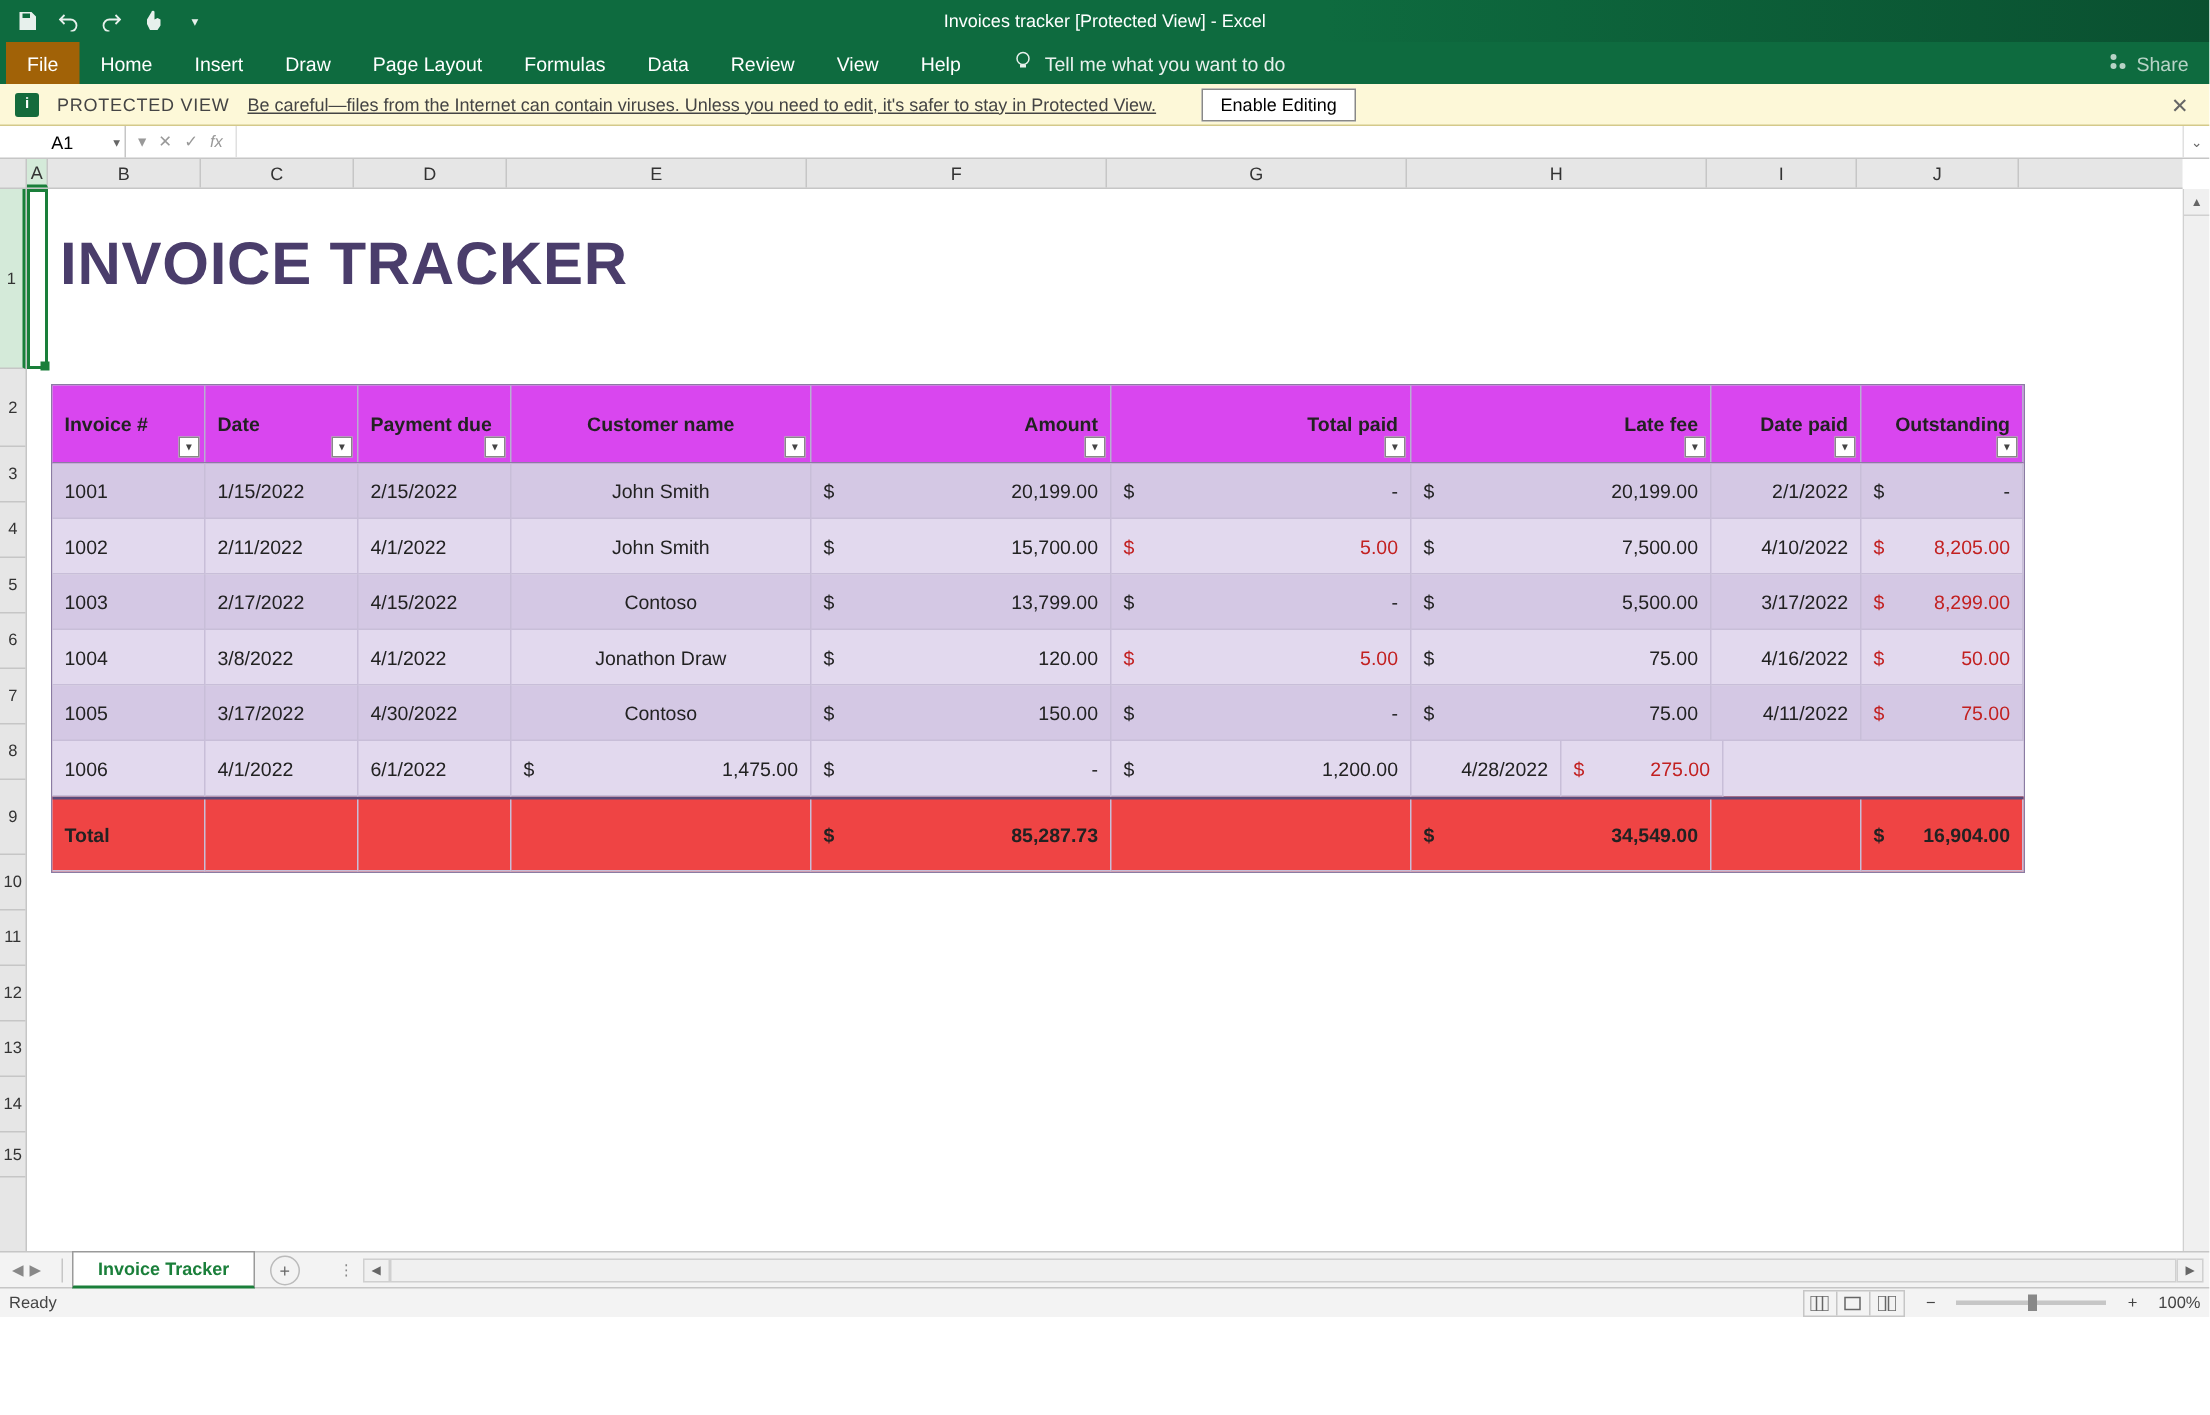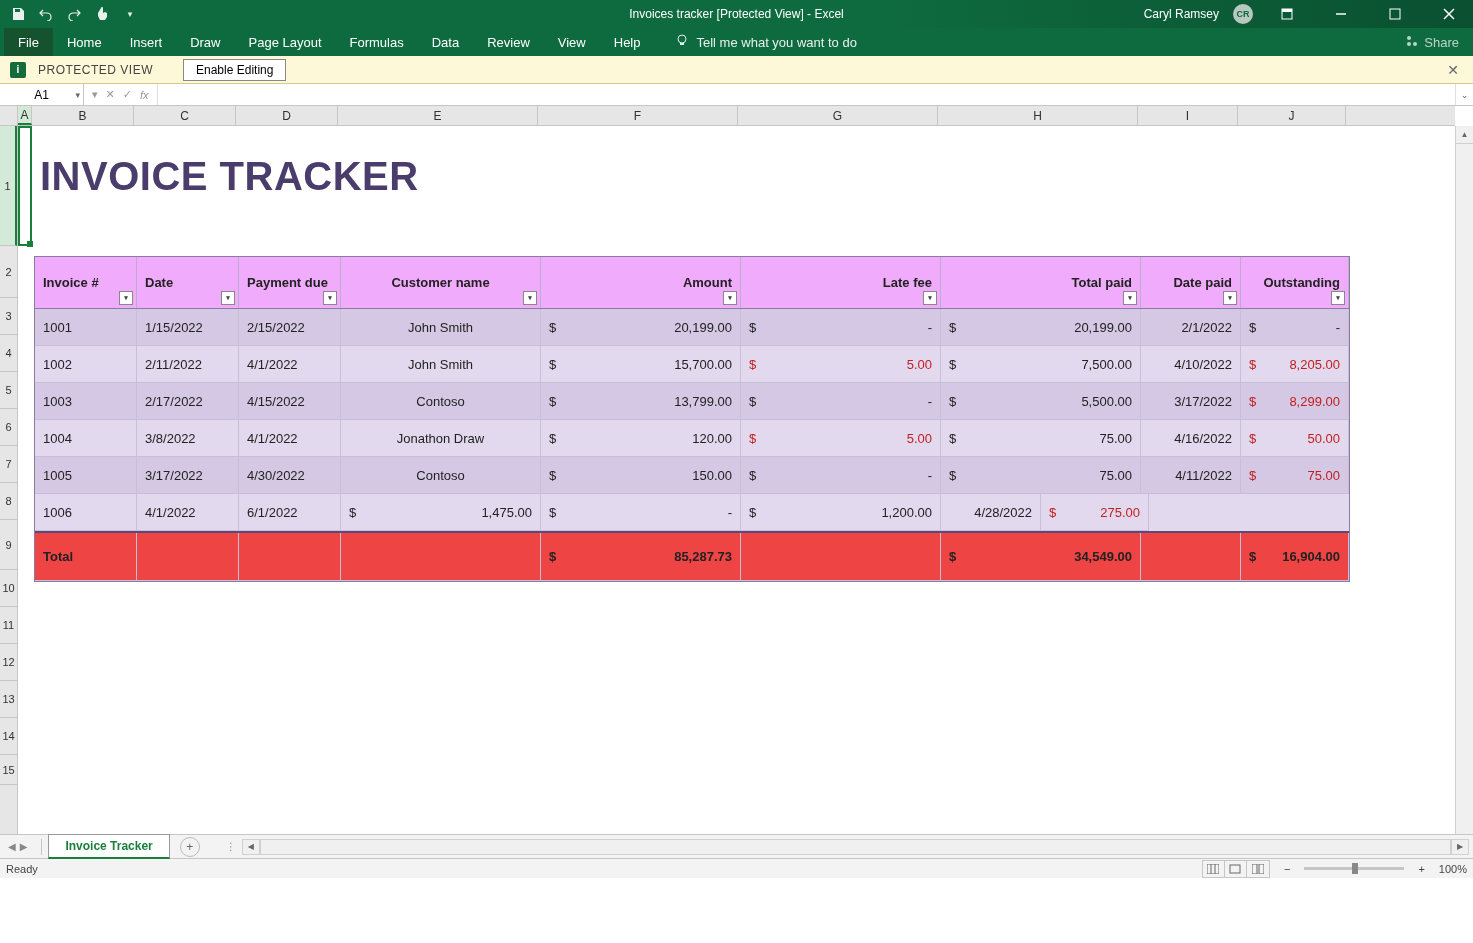--- a/index.html
+++ b/index.html
@@ -10,21 +10,21 @@
 .qat { display: flex; align-items: center; gap: 12px; padding-left: 10px; }
 .qat-icon { width: 16px; height: 16px; display: flex; align-items: center; justify-content: center; opacity: 0.9; cursor: pointer; }
 .title-center { position: absolute; left: 50%; transform: translateX(-50%); }
 .title-right { margin-left: auto; display: flex; align-items: center; gap: 14px; padding-right: 4px; }
 .avatar { width: 20px; height: 20px; border-radius: 50%; background: #b8c8c0; color: #0e6b3f; font-size: 9px; display: flex; align-items: center; justify-content: center; font-weight: 600; }
 .win-btn { width: 40px; height: 28px; display: flex; align-items: center; justify-content: center; cursor: pointer; }
 
 
 .ribbon { height: 28px; background: #0e6b3f; display: flex; align-items: stretch; color: #fff; font-size: 13px; padding-left: 4px; }
 .ribbon-tab { padding: 0 14px; display: flex; align-items: center; cursor: pointer; }
-.ribbon-tab.file { background: #14532d; }
+.ribbon-tab.file { background: #a16207; }
 .tell-me { display: flex; align-items: center; gap: 8px; margin-left: 20px; opacity: 0.9; }
 .share-area { margin-left: auto; padding-right: 14px; display: flex; align-items: center; gap: 6px; opacity: 0.7; }
 
 
 .protected-bar { height: 28px; background: #fdf8d8; border-bottom: 1px solid #d4c98a; display: flex; align-items: center; padding: 0 10px; gap: 12px; font-size: 12px; color: #444; }
 .shield { width: 16px; height: 16px; background: #156b3c; color: #fff; border-radius: 2px; display: flex; align-items: center; justify-content: center; font-size: 10px; font-weight: bold; }
 .pv-title { font-weight: 400; letter-spacing: 0.5px; }
 .pv-msg { text-decoration: underline; }
 .enable-btn { background: #fff; border: 1px solid #888; padding: 3px 12px; font-size: 12px; cursor: pointer; margin-left: 18px; }
 .pv-close { margin-left: auto; cursor: pointer; padding: 0 4px; font-size: 14px; color: #666; }
@@ -48,21 +48,21 @@
 .row-h { border-bottom: 1px solid #c6c6c6; display: flex; align-items: center; justify-content: center; font-size: 11px; color: #333; cursor: pointer; }
 .row-h.sel { background: #d4ead9; border-right: 2px solid #1a7f3a; }
 
 .cells { position: absolute; left: 18px; top: 20px; right: 18px; bottom: 0; background: #fff; overflow: hidden; }
 .sel-cell { position: absolute; left: 0; top: 0; width: 14px; height: 120px; border: 2px solid #1a7f3a; pointer-events: none; }
 .sel-handle { position: absolute; right: -3px; bottom: -3px; width: 6px; height: 6px; background: #1a7f3a; }
 
 .sheet-title { position: absolute; left: 22px; top: 28px; font-size: 40px; font-weight: 700; color: #4a3d6b; letter-spacing: 0.5px; }
 
 .invoice-table { position: absolute; left: 16px; top: 130px; border: 1px solid #8b7ba3; }
-.itab-head { display: flex; background: #f0abfc; height: 52px; border-bottom: 1px solid #8b7ba3; }
+.itab-head { display: flex; background: #d946ef; height: 52px; border-bottom: 1px solid #8b7ba3; }
 .itab-h { position: relative; border-right: 1px solid #b8aed0; display: flex; align-items: center; padding: 0 8px; font-size: 13px; font-weight: 600; color: #222; }
 .filter-btn { position: absolute; right: 3px; bottom: 3px; width: 14px; height: 14px; background: #fff; border: 1px solid #888; display: flex; align-items: center; justify-content: center; font-size: 7px; cursor: pointer; color: #444; }
 .itab-row { display: flex; height: 37px; }
 .itab-row.odd { background: #d4c8e4; }
 .itab-row.even { background: #e2d9ee; }
 .itab-row.total { background: #ef4444; font-weight: 700; border-top: 2px solid #5a4a7a; height: 50px; }
 .itab-c { border-right: 1px solid #c8bed8; border-bottom: 1px solid #c8bed8; display: flex; align-items: center; padding: 0 8px; font-size: 13px; color: #222; }
 .itab-c.curr { justify-content: space-between; }
 .itab-c.curr.red { color: #c22020; }
 .itab-c.center { justify-content: center; }
@@ -117,46 +117,20 @@
         </svg>
       </span>
     <span class="qat-icon">
         <svg width="14" height="14" viewBox="0 0 14 14">
           <path fill="#fff" d="M6 1a1 1 0 0 1 2 0v5l2-1 2 1v4l-2 3H5l-2-4V6z"></path>
         </svg>
       </span>
     <span class="qat-icon" style="font-size:9px;">▾</span>
   </div>
   <div class="title-center">Invoices tracker  [Protected View]  -  Excel</div>
-  <div class="title-right">
-    <span>Caryl Ramsey</span>
-    <span class="avatar">CR</span>
-    <span class="win-btn">
-        <svg width="12" height="12" viewBox="0 0 12 12">
-          <rect x="1" y="1" width="10" height="10" fill="none" stroke="#fff"></rect>
-          <rect x="1" y="1" width="10" height="3" fill="#fff"></rect>
-        </svg>
-      </span>
-    <span class="win-btn">
-        <svg width="12" height="12">
-          <line x1="1" y1="6" x2="11" y2="6" stroke="#fff" stroke-width="1.5"></line>
-        </svg>
-      </span>
-    <span class="win-btn">
-        <svg width="12" height="12">
-          <rect x="1" y="1" width="10" height="10" fill="none" stroke="#fff"></rect>
-        </svg>
-      </span>
-    <span class="win-btn">
-        <svg width="12" height="12">
-          <line x1="1" y1="1" x2="11" y2="11" stroke="#fff" stroke-width="1.5"></line>
-          <line x1="11" y1="1" x2="1" y2="11" stroke="#fff" stroke-width="1.5"></line>
-        </svg>
-      </span>
-  </div>
 </div>
 
 <div class="ribbon">
   <div class="ribbon-tab file">File</div>
     <div class="ribbon-tab">Home</div>
     <div class="ribbon-tab">Insert</div>
     <div class="ribbon-tab">Draw</div>
     <div class="ribbon-tab">Page Layout</div>
     <div class="ribbon-tab">Formulas</div>
     <div class="ribbon-tab">Data</div>
@@ -176,20 +150,21 @@
           <circle cx="9" cy="9" r="2" fill="#fff"></circle>
           <circle cx="3" cy="9" r="2" fill="#fff"></circle>
         </svg></span>
     <span>Share</span>
   </div>
 </div>
 
 <div class="protected-bar">
   <span class="shield">i</span>
   <span class="pv-title">PROTECTED VIEW</span>
+  <span class="pv-msg">Be careful—files from the Internet can contain viruses. Unless you need to edit, it's safer to stay in Protected View.</span>
   <button class="enable-btn">Enable Editing</button>
   <span class="pv-close">✕</span>
 </div>
 
 <div class="formula-row">
   <div class="name-box">
     <span>A1</span>
     <span class="name-box-dd">▾</span>
   </div>
   <div class="fb-icons">
@@ -243,22 +218,22 @@
       </div>
     <div class="sheet-title">INVOICE TRACKER</div>
 
     <div class="invoice-table">
       <div class="itab-head" id="itab-head">
           <div class="itab-h w-B">Invoice #<div class="filter-btn">▾</div></div>
           <div class="itab-h w-C">Date<div class="filter-btn">▾</div></div>
           <div class="itab-h w-D">Payment due<div class="filter-btn">▾</div></div>
           <div class="itab-h w-E" style="justify-content: center;">Customer name<div class="filter-btn">▾</div></div>
           <div class="itab-h w-F" style="justify-content: flex-end;">Amount<div class="filter-btn">▾</div></div>
+          <div class="itab-h w-H" style="justify-content: flex-end;">Total paid<div class="filter-btn">▾</div></div>
           <div class="itab-h w-G" style="justify-content: flex-end;">Late fee<div class="filter-btn">▾</div></div>
-          <div class="itab-h w-H" style="justify-content: flex-end;">Total paid<div class="filter-btn">▾</div></div>
           <div class="itab-h w-I" style="justify-content: flex-end;">Date paid<div class="filter-btn">▾</div></div>
           <div class="itab-h w-J" style="justify-content: flex-end;">Outstanding<div class="filter-btn">▾</div></div>
         </div>
       <div id="itab-body">
           <div class="itab-row odd">
             <div class="itab-c w-B">1001</div>
             <div class="itab-c w-C">1/15/2022</div>
             <div class="itab-c w-D">2/15/2022</div>
             <div class="itab-c w-E center">John Smith</div>
             <div class="itab-c w-F curr">

